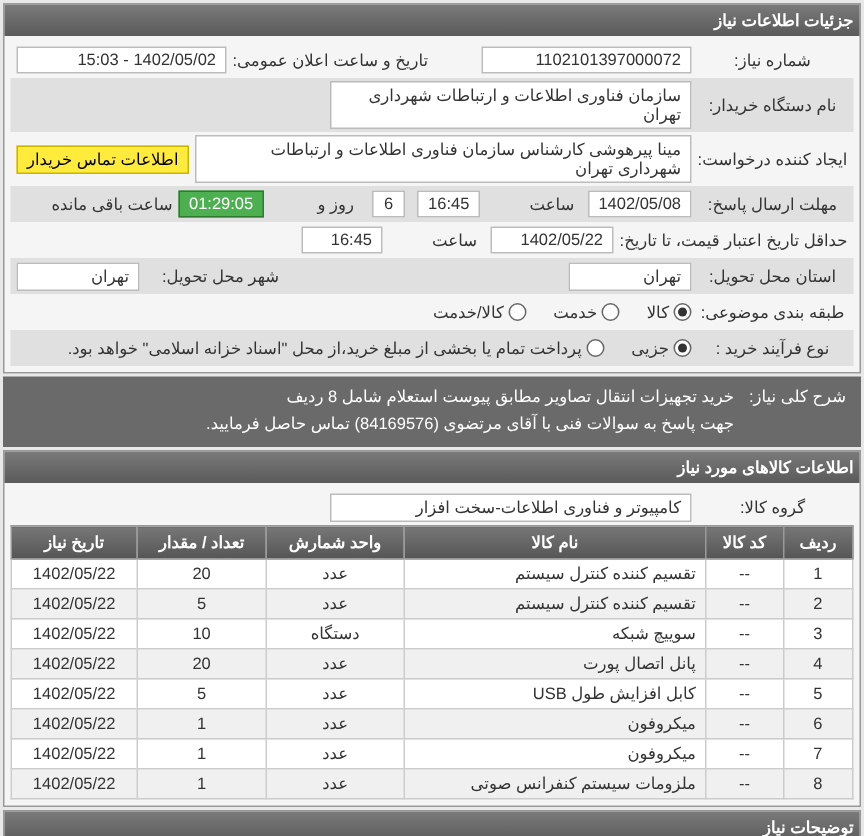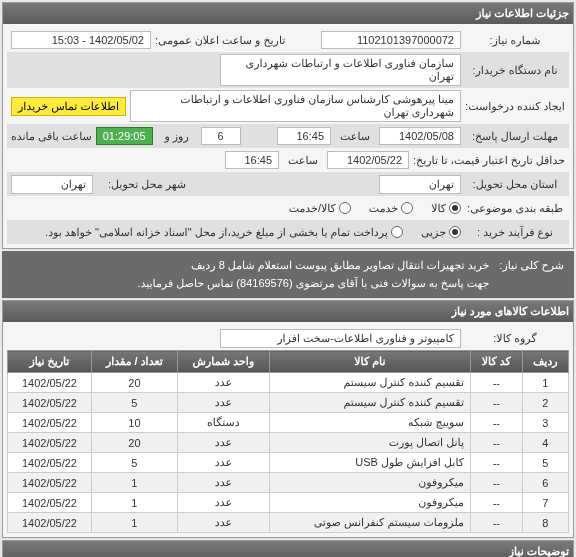--- a/index.html
+++ b/index.html
@@ -32,21 +32,21 @@
   min-height: 24px;
 }
 .row.shade { background: #e0e0e0; }
 .lbl {
   color: #333;
   font-size: 11px;
   white-space: nowrap;
   min-width: 100px;
   text-align: center;
 }
-.lbl.sm { min-width: 40px; }
+.lbl.sm { min-width: 40px; margin-left: 24px; }
 .val {
   background: #fff;
   border: 1px solid #bbb;
   padding: 2px 6px;
   font-size: 11px;
   min-height: 18px;
   display: inline-flex;
   align-items: center;
 }
 .val.fixed1 { width: 140px; }

